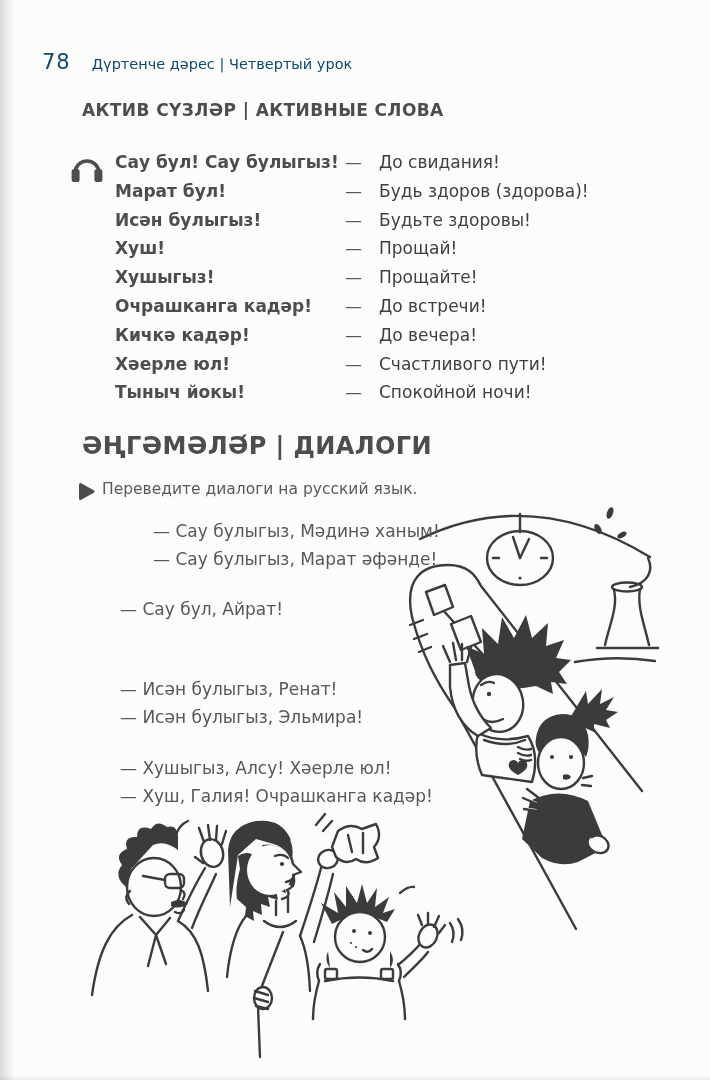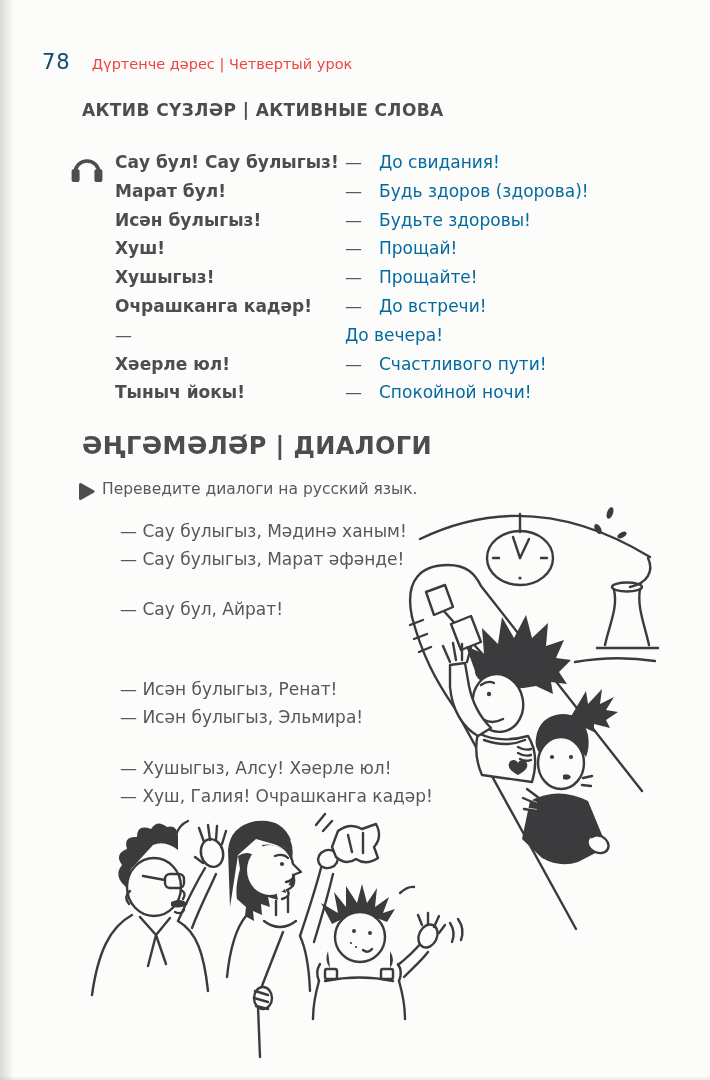--- a/index.html
+++ b/index.html
@@ -19,45 +19,45 @@
   .page::after{ 
     content:"";position:absolute;left:0;bottom:0;width:100%;height:4px;
     background:linear-gradient(to top, rgba(60,60,58,0.10), rgba(60,60,58,0));
     z-index:5;pointer-events:none;
   }
   .running-head{
     position:absolute;left:42px;top:50px;
     display:flex;align-items:baseline;gap:21px;white-space:nowrap;
   }
   .page-num{font-size:21px;color:#0c4a6e;letter-spacing:1px;}
-  .head-title{font-size:14.5px;color:#ef4444;}
+  .head-title{font-size:14.5px;color:#0c4a6e;}
   .h1{
     position:absolute;left:82px;top:100px;
     font-size:17px;font-weight:bold;color:#4c4d4f;letter-spacing:0.4px;white-space:nowrap;
   }
   .audio-icon{position:absolute;left:68px;top:149px;width:38px;height:38px;}
   .vocab{
     position:absolute;left:115px;top:148px;width:545px;
   }
   .vrow{
     display:grid;grid-template-columns:230px 34px 1fr;
     line-height:28.8px;font-size:17px;white-space:nowrap;
   }
   .vrow .tat{font-weight:bold;color:#4c4d4f;}
   .vrow .dash{color:#58595b;}
-  .vrow .rus{color:#0369a1;}
+  .vrow .rus{color:#404040;}
   .h2{
     position:absolute;left:82px;top:432px;
     font-size:24px;font-weight:bold;color:#4c4d4f;letter-spacing:0.4px;white-space:nowrap;
   }
   .task-row{position:absolute;left:78px;top:480px;display:flex;align-items:flex-start;}
   .play-icon{width:17px;height:19px;margin-top:2px;flex:0 0 auto;}
   .task-text{margin-left:7px;font-size:15.5px;color:#58595b;white-space:nowrap;}
   .dgroup{position:absolute;left:120px;font-size:17px;line-height:27.6px;color:#56575a;white-space:nowrap;z-index:2;}
-  .dgroup.g1{top:518px;}
+  .dgroup.g1{top:518px;margin-left:33px;}
   .dgroup.g2{top:596px;}
   .dgroup.g3{top:676px;}
   .dgroup.g4{top:755px;}
   .illustration{position:absolute;left:70px;top:495px;width:640px;height:585px;z-index:1;pointer-events:none;}
   .illustration *{vector-effect:non-scaling-stroke;}
 </style>
 </head>
 <body>
 
 <div class="page">
@@ -100,20 +100,21 @@
         <span class="tat">Хушыгыз!</span>
         <span class="dash">—</span>
         <span class="rus">Прощайте!</span>
       </div>
     <div class="vrow">
         <span class="tat">Очрашканга кадәр!</span>
         <span class="dash">—</span>
         <span class="rus">До встречи!</span>
       </div>
     <div class="vrow">
+        <span class="tat">Кичкә кадәр!</span>
         <span class="dash">—</span>
         <span class="rus">До вечера!</span>
       </div>
     <div class="vrow">
         <span class="tat">Хәерле юл!</span>
         <span class="dash">—</span>
         <span class="rus">Счастливого пути!</span>
       </div>
     <div class="vrow">
         <span class="tat">Тыныч йокы!</span>

